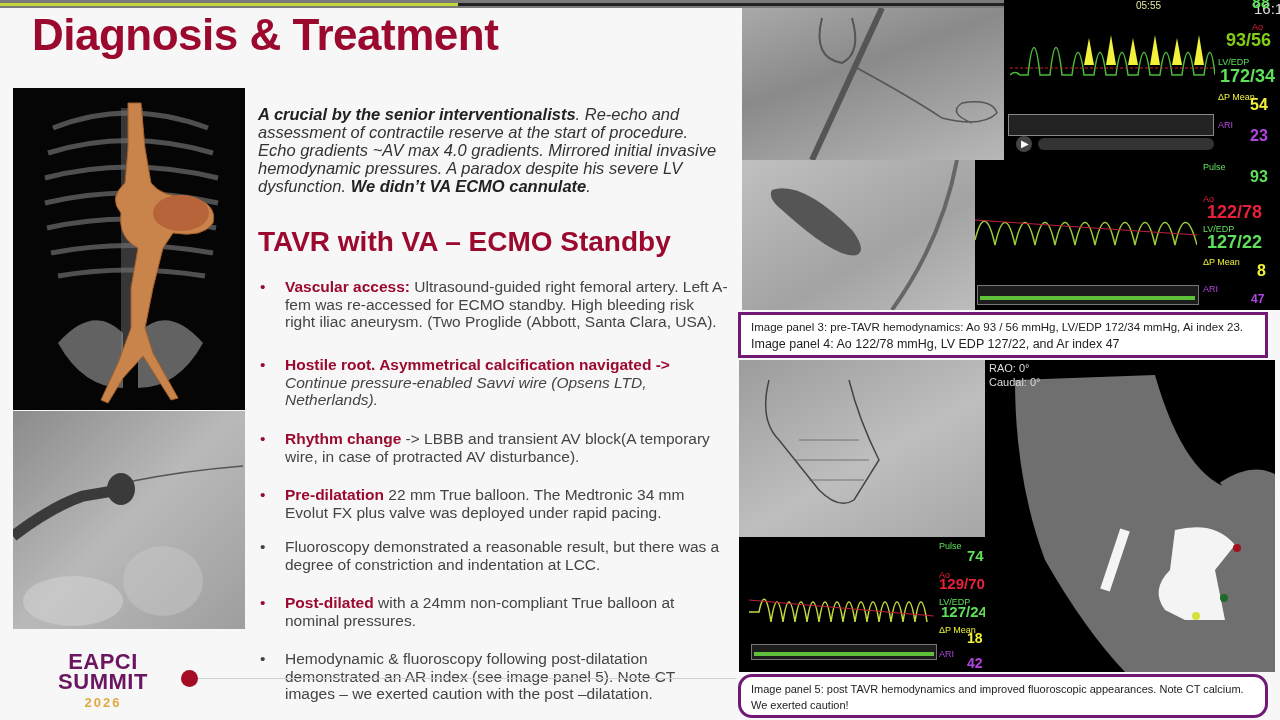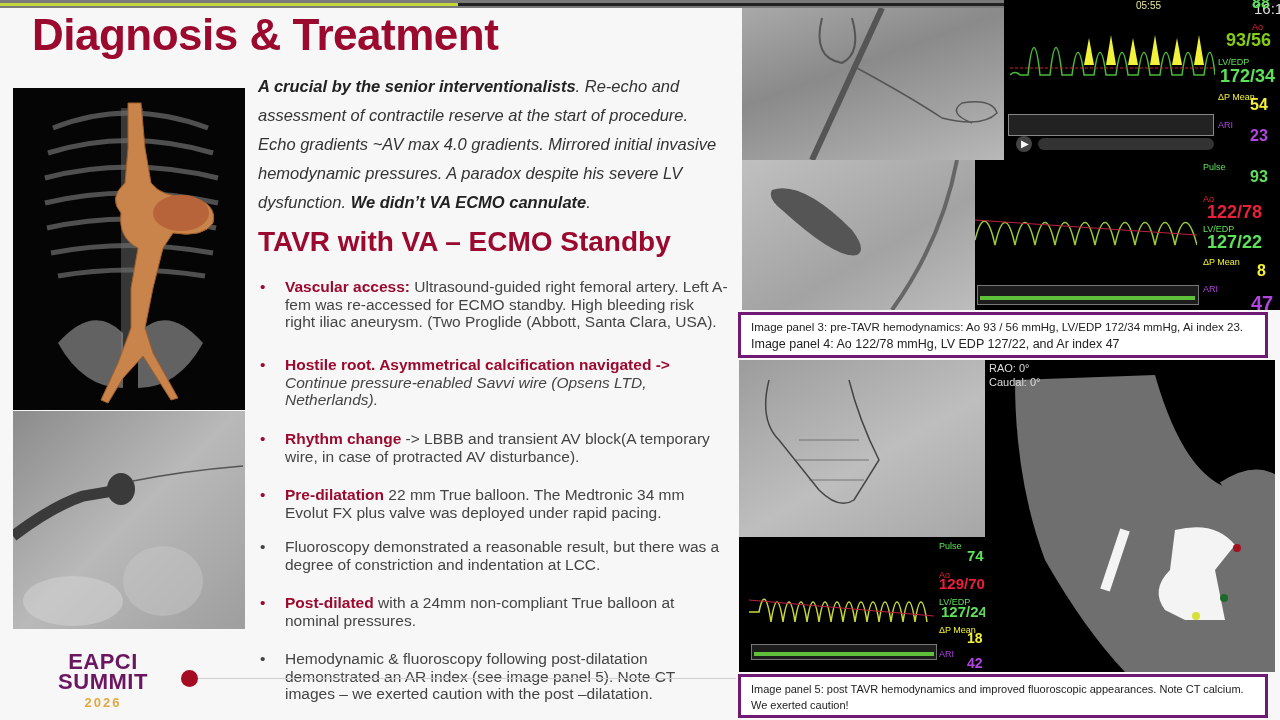--- a/index.html
+++ b/index.html
@@ -7,21 +7,21 @@
   body { position: relative; font-family: "Liberation Sans", sans-serif; }
   .topbar { position: absolute; left: 0; top: 0; width: 1280px; height: 8px; background: #7a7a7a; }
   .topbar .progress { position: absolute; left: 0; top: 3px; height: 3px; background: #c5d63a; }
   .topbar .track { position: absolute; top: 3px; height: 3px; background: #222; }
   .title { position: absolute; left: 32px; top: 10px; font-size: 44px; font-weight: bold; color: #9b0a2e; letter-spacing: -0.5px; }
 
   .img { position: absolute; overflow: hidden; }
   .ct3d { left: 13px; top: 88px; width: 232px; height: 322px; background: #050505; }
   .angio1 { left: 13px; top: 411px; width: 232px; height: 218px; background: linear-gradient(135deg,#8b8b8b,#b9b9b9 50%,#9e9e9e); }
 
-  .intro { position: absolute; left: 258px; top: 72px; width: 470px; font-size: 16.5px; line-height: 29px; color: #333; font-style: italic; }
+  .intro { position: absolute; left: 258px; top: 105px; width: 470px; font-size: 16.5px; line-height: 18px; color: #333; font-style: italic; }
   .intro b { color: #222; }
   .subtitle { position: absolute; left: 258px; top: 226px; font-size: 28px; font-weight: bold; color: #9b0a2e; }
 
   .bullets { position: absolute; left: 258px; top: 276px; width: 470px; font-size: 15.5px; line-height: 17.5px; color: #444; }
   .bullet { position: absolute; left: 0; padding-left: 27px; width: 470px; }
   .bullet .dot { position: absolute; left: 2px; top: 0; color: #444; }
   .bullet.red .dot { color: #9b0a2e; }
   .hl { color: #9b0a2e; font-weight: bold; }
   .it { font-style: italic; }
 
@@ -34,21 +34,21 @@
   .fluoro1 { left: 742px; top: 8px; width: 262px; height: 152px; background: linear-gradient(160deg,#a9a9a9,#8a8a8a 40%,#b8b8b8); }
   .monitor { position: absolute; background: #000; color: #fff; }
   .mon1 { left: 1004px; top: 0; width: 276px; height: 160px; }
   .mon2 { left: 975px; top: 160px; width: 305px; height: 150px; }
   .fluoro2 { left: 742px; top: 160px; width: 233px; height: 150px; background: linear-gradient(150deg,#c0c0c0,#a3a3a3 60%,#bdbdbd); }
   .mon .lbl { position: absolute; font-size: 9px; }
   .mon .val { position: absolute; font-weight: bold; }
 
   .caption { position: absolute; background: #fff; border: 3px solid #701a75; color: #222; padding: 4px 10px; }
   .cap1 { left: 738px; top: 312px; width: 530px; height: 46px; font-size: 11.5px; line-height: 17px; }
-  .cap2 { left: 738px; top: 674px; width: 530px; height: 44px; font-size: 11px; line-height: 16px; }
+  .cap2 { left: 738px; top: 674px; width: 530px; height: 44px; font-size: 11px; line-height: 16px; border-radius: 14px; }
 
   .fluoro3 { left: 739px; top: 360px; width: 246px; height: 178px; background: linear-gradient(150deg,#9c9c9c,#bebebe 55%,#a6a6a6); }
   .mon3 { left: 739px; top: 537px; width: 252px; height: 135px; }
   .ctpanel { left: 985px; top: 360px; width: 290px; height: 312px; background: #000; }
   .ct-text { position: absolute; left: 4px; font-size: 11px; color: #ddd; }
 
   .clock1 { position: absolute; left: 1124px; top: 0; font-size: 10px; color: #e6e6a0; }
   .clock2 { position: absolute; left: 1254px; top: 0; font-size: 15px; color: #ddd; }
 </style>
 </head>
@@ -190,21 +190,21 @@
   </svg>
   <span class="lbl" style="left:228px;top:2px;color:#5fe05a">Pulse</span>
   <span class="val" style="left:275px;top:8px;font-size:16px;color:#5fe05a">93</span>
   <span class="lbl" style="left:228px;top:34px;color:#e8203a">Ao</span>
   <span class="val" style="left:232px;top:42px;font-size:18px;color:#e8203a">122/78</span>
   <span class="lbl" style="left:228px;top:64px;color:#5fe05a">LV/EDP</span>
   <span class="val" style="left:232px;top:72px;font-size:18px;color:#5fe05a">127/22</span>
   <span class="lbl" style="left:228px;top:97px;color:#f2f23a">ΔP Mean</span>
   <span class="val" style="left:282px;top:102px;font-size:16px;color:#f2f23a">8</span>
   <span class="lbl" style="left:228px;top:124px;color:#b245e0">ARI</span>
-  <span class="val" style="left:276px;top:132px;font-size:20px;color:#b245e0">47</span>
+  <span class="val" style="left:276px;top:132px;font-size:12px;color:#b245e0">47</span>
   <div style="position:absolute;left:2px;top:125px;width:222px;height:20px;border:1px solid #777;background:#1c1c1c">
     <div style="position:absolute;left:2px;top:10px;width:215px;height:4px;background:#5fc03a"></div>
   </div>
 </div>
 
 <div class="caption cap1">
   <div>Image panel 3: pre-TAVR hemodynamics: Ao 93 / 56 mmHg, LV/EDP 172/34 mmHg, Ai index 23.</div>
   <div style="font-size:12.5px">Image panel 4: Ao 122/78 mmHg, LV EDP 127/22, and Ar index 47</div>
 </div>
 

